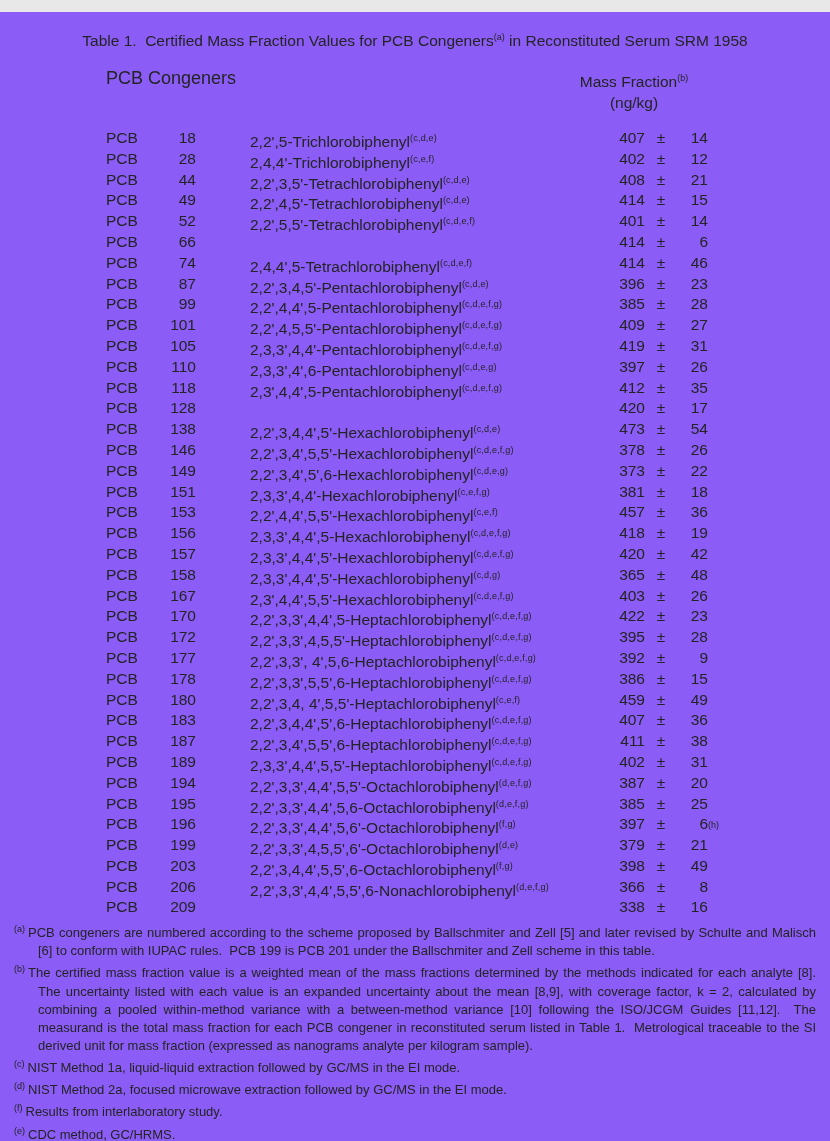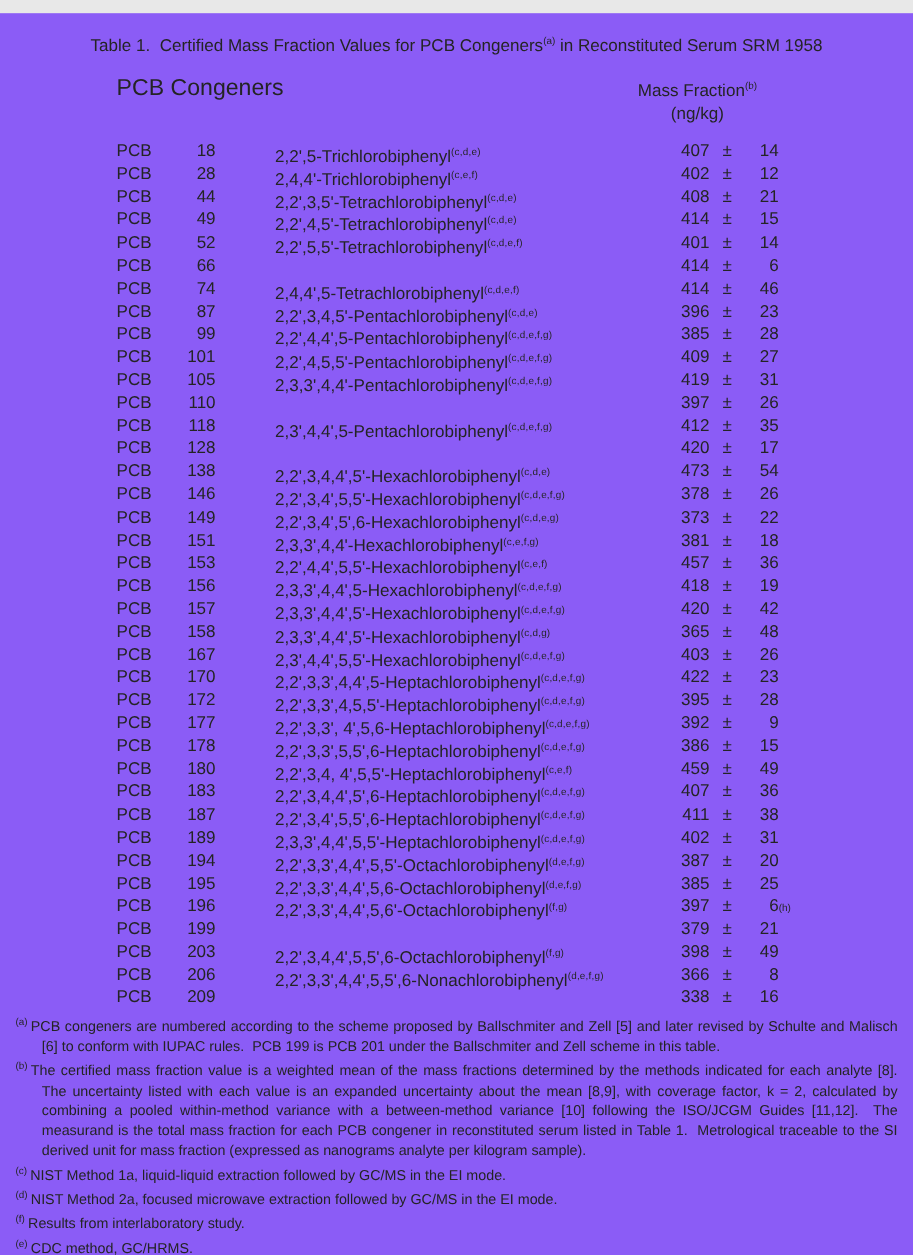--- a/index.html
+++ b/index.html
@@ -6,21 +6,21 @@
   .page {
     position:relative; width:830px; height:1141px; margin:12px auto;
     background:#8b5cf6; color:#242424; overflow:hidden;
     font-family:Liberation Sans, sans-serif;
   }
   .title {
     position:absolute; top:20px; left:0; width:830px;
     text-align:center; font-size:15.5px; white-space:pre-wrap;
   }
   .title sup, .colhead sup { font-size:9px; vertical-align:super; }
-  .colhead-left { position:absolute; top:56px; left:106px; font-size:21px; }
+  .colhead-left { position:absolute; top:56px; left:106px; font-size:18px; }
   .colhead-right {
     position:absolute; top:56px; left:568px; width:132px;
     text-align:center; font-size:15.5px; line-height:21px;
   }
   .rows { position:absolute; top:116px; left:0; width:764px; }
   .row { position:relative; height:20.8px; line-height:20.8px; font-size:15.5px; }
   .c-pcb  { position:absolute; left:106px; }
   .c-num  { position:absolute; left:140px; width:56px; text-align:right; }
   .c-name { position:absolute; left:250px; white-space:pre; }
   .c-name sup { font-size:9px; vertical-align:super; letter-spacing:0.2px; }
@@ -145,20 +145,21 @@
     <span class="c-num">105</span>
     <span class="c-name"><span>2,3,3',4,4'-Pentachlorobiphenyl</span><sup>(c,d,e,f,g)</sup></span>
     <span class="c-val">419</span>
     <span class="c-pm">±</span>
     <span class="c-unc"><span>31</span><sup></sup></span>
   </div>
 
   <div class="row">
     <span class="c-pcb">PCB</span>
     <span class="c-num">110</span>
+    <span class="c-name"><span>2,3,3',4',6-Pentachlorobiphenyl</span><sup>(c,d,e,g)</sup></span>
     <span class="c-val">397</span>
     <span class="c-pm">±</span>
     <span class="c-unc"><span>26</span><sup></sup></span>
   </div>
 
   <div class="row">
     <span class="c-pcb">PCB</span>
     <span class="c-num">118</span>
     <span class="c-name"><span>2,3',4,4',5-Pentachlorobiphenyl</span><sup>(c,d,e,f,g)</sup></span>
     <span class="c-val">412</span>
@@ -350,20 +351,21 @@
     <span class="c-num">196</span>
     <span class="c-name"><span>2,2',3,3',4,4',5,6'-Octachlorobiphenyl</span><sup>(f,g)</sup></span>
     <span class="c-val">397</span>
     <span class="c-pm">±</span>
     <span class="c-unc"><span>6</span><sup>(h)</sup></span>
   </div>
 
   <div class="row">
     <span class="c-pcb">PCB</span>
     <span class="c-num">199</span>
+    <span class="c-name"><span>2,2',3,3',4,5,5',6'-Octachlorobiphenyl</span><sup>(d,e)</sup></span>
     <span class="c-val">379</span>
     <span class="c-pm">±</span>
     <span class="c-unc"><span>21</span><sup></sup></span>
   </div>
 
   <div class="row">
     <span class="c-pcb">PCB</span>
     <span class="c-num">203</span>
     <span class="c-name"><span>2,2',3,4,4',5,5',6-Octachlorobiphenyl</span><sup>(f,g)</sup></span>
     <span class="c-val">398</span>

